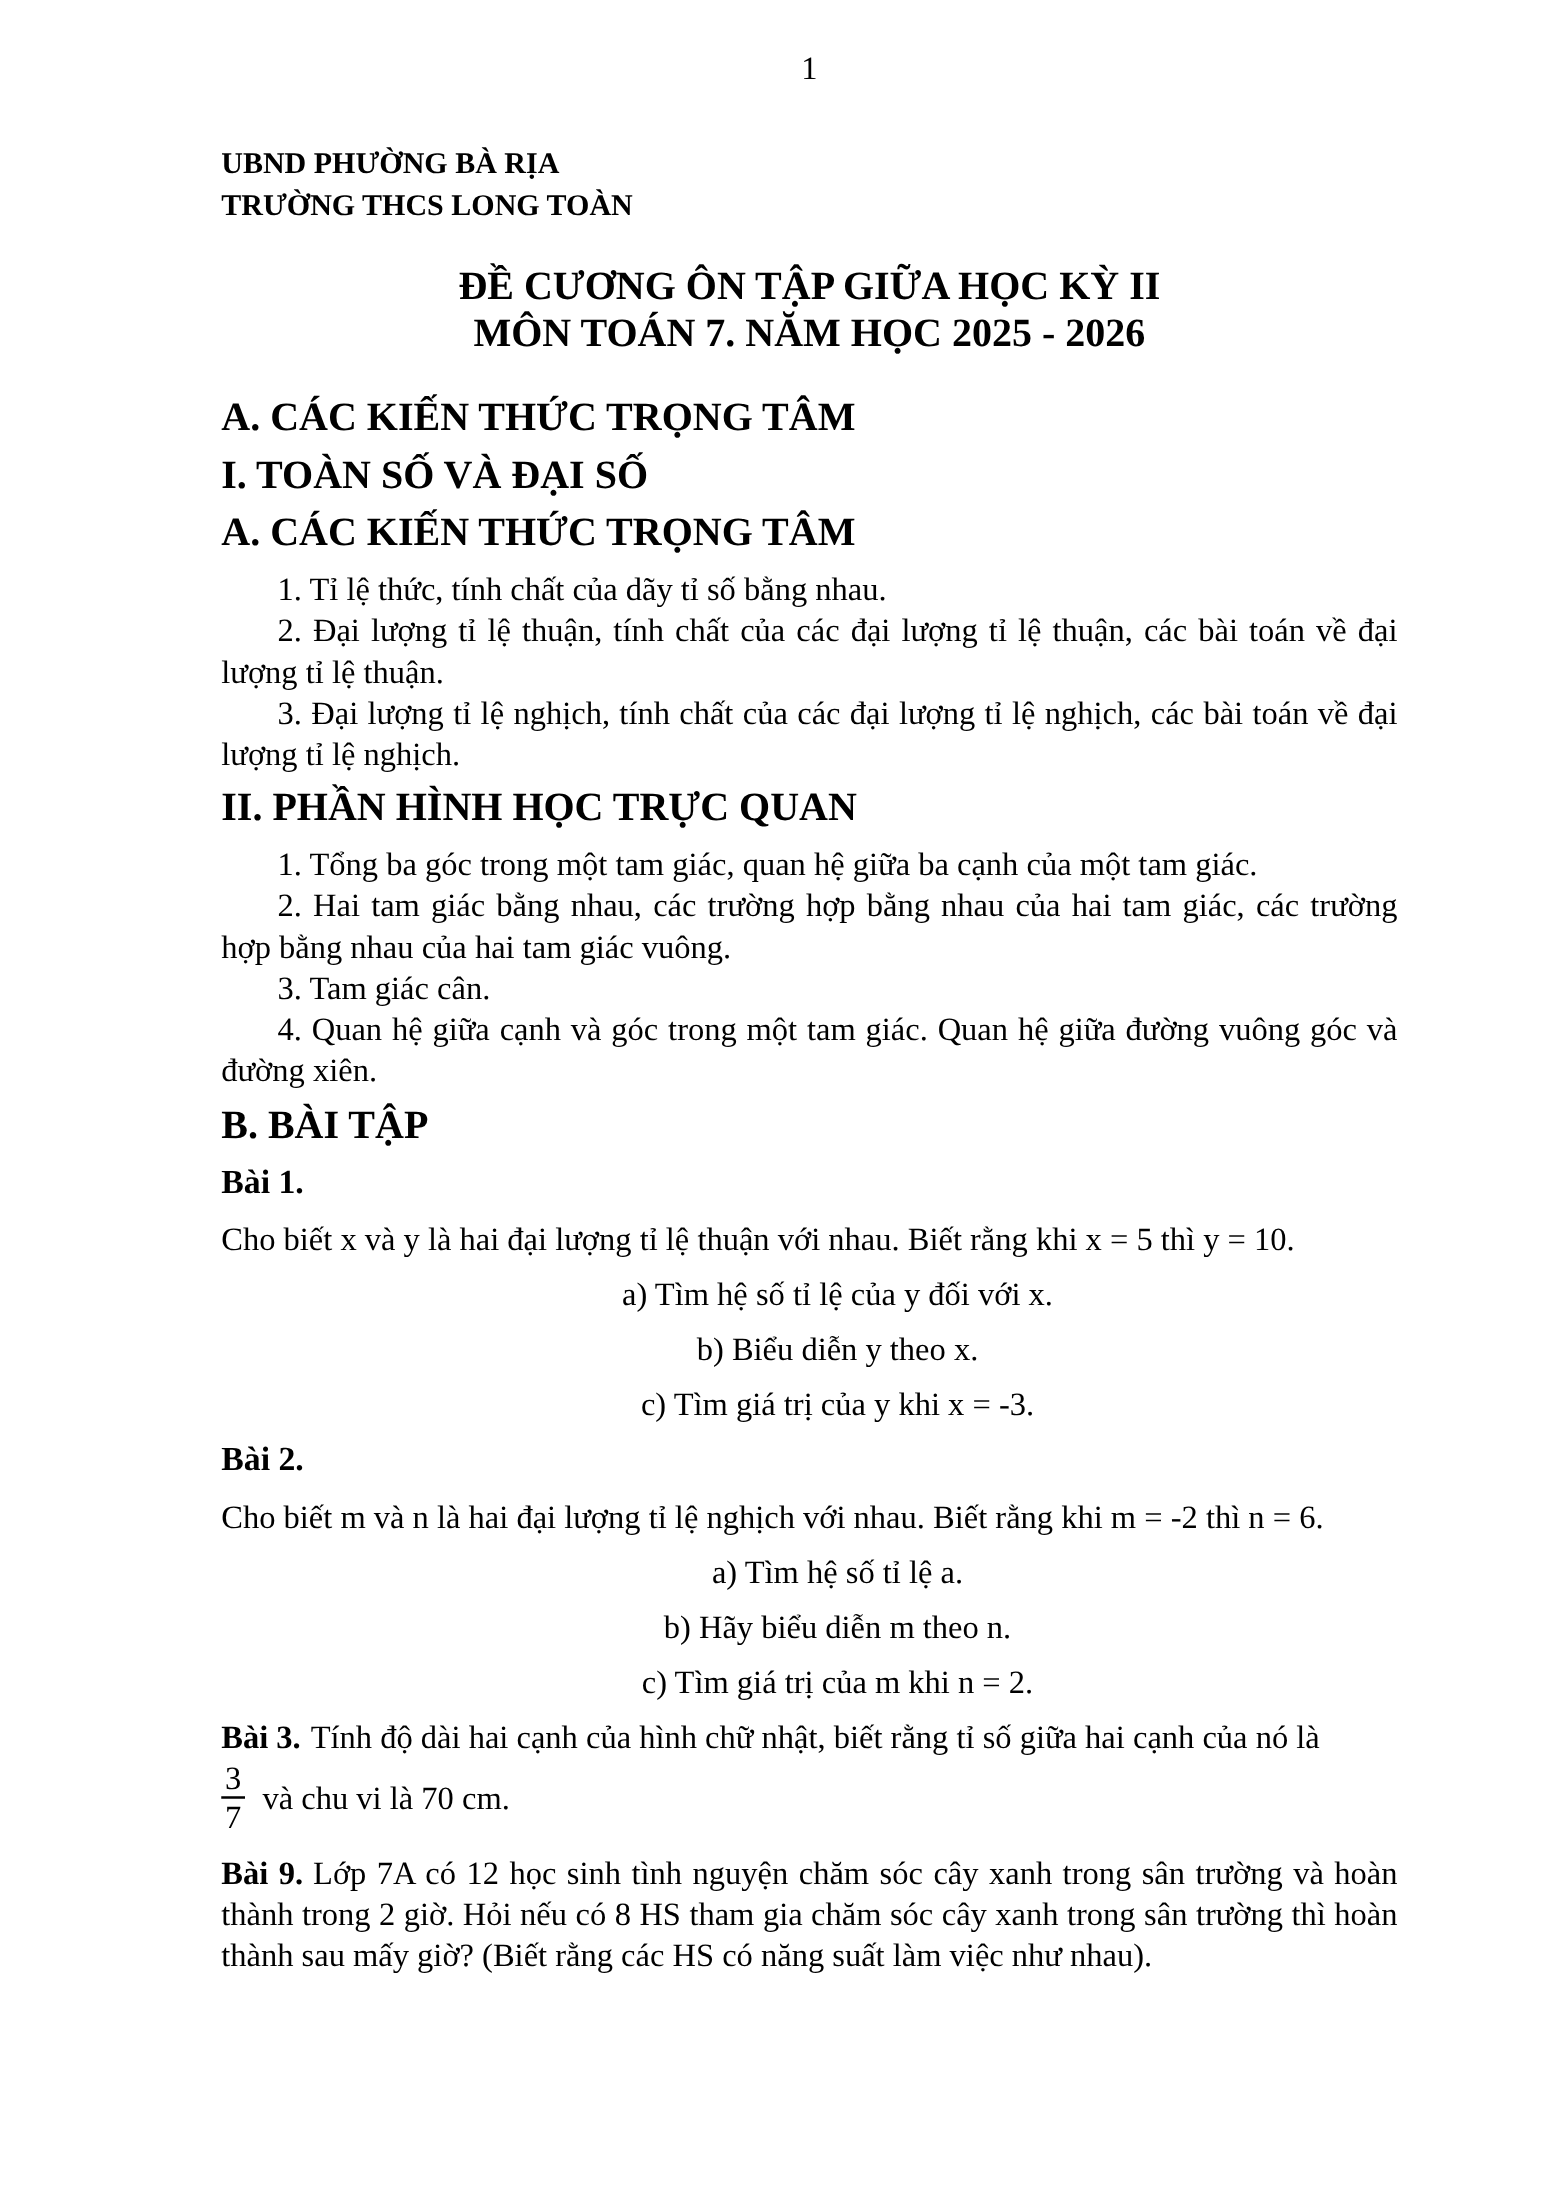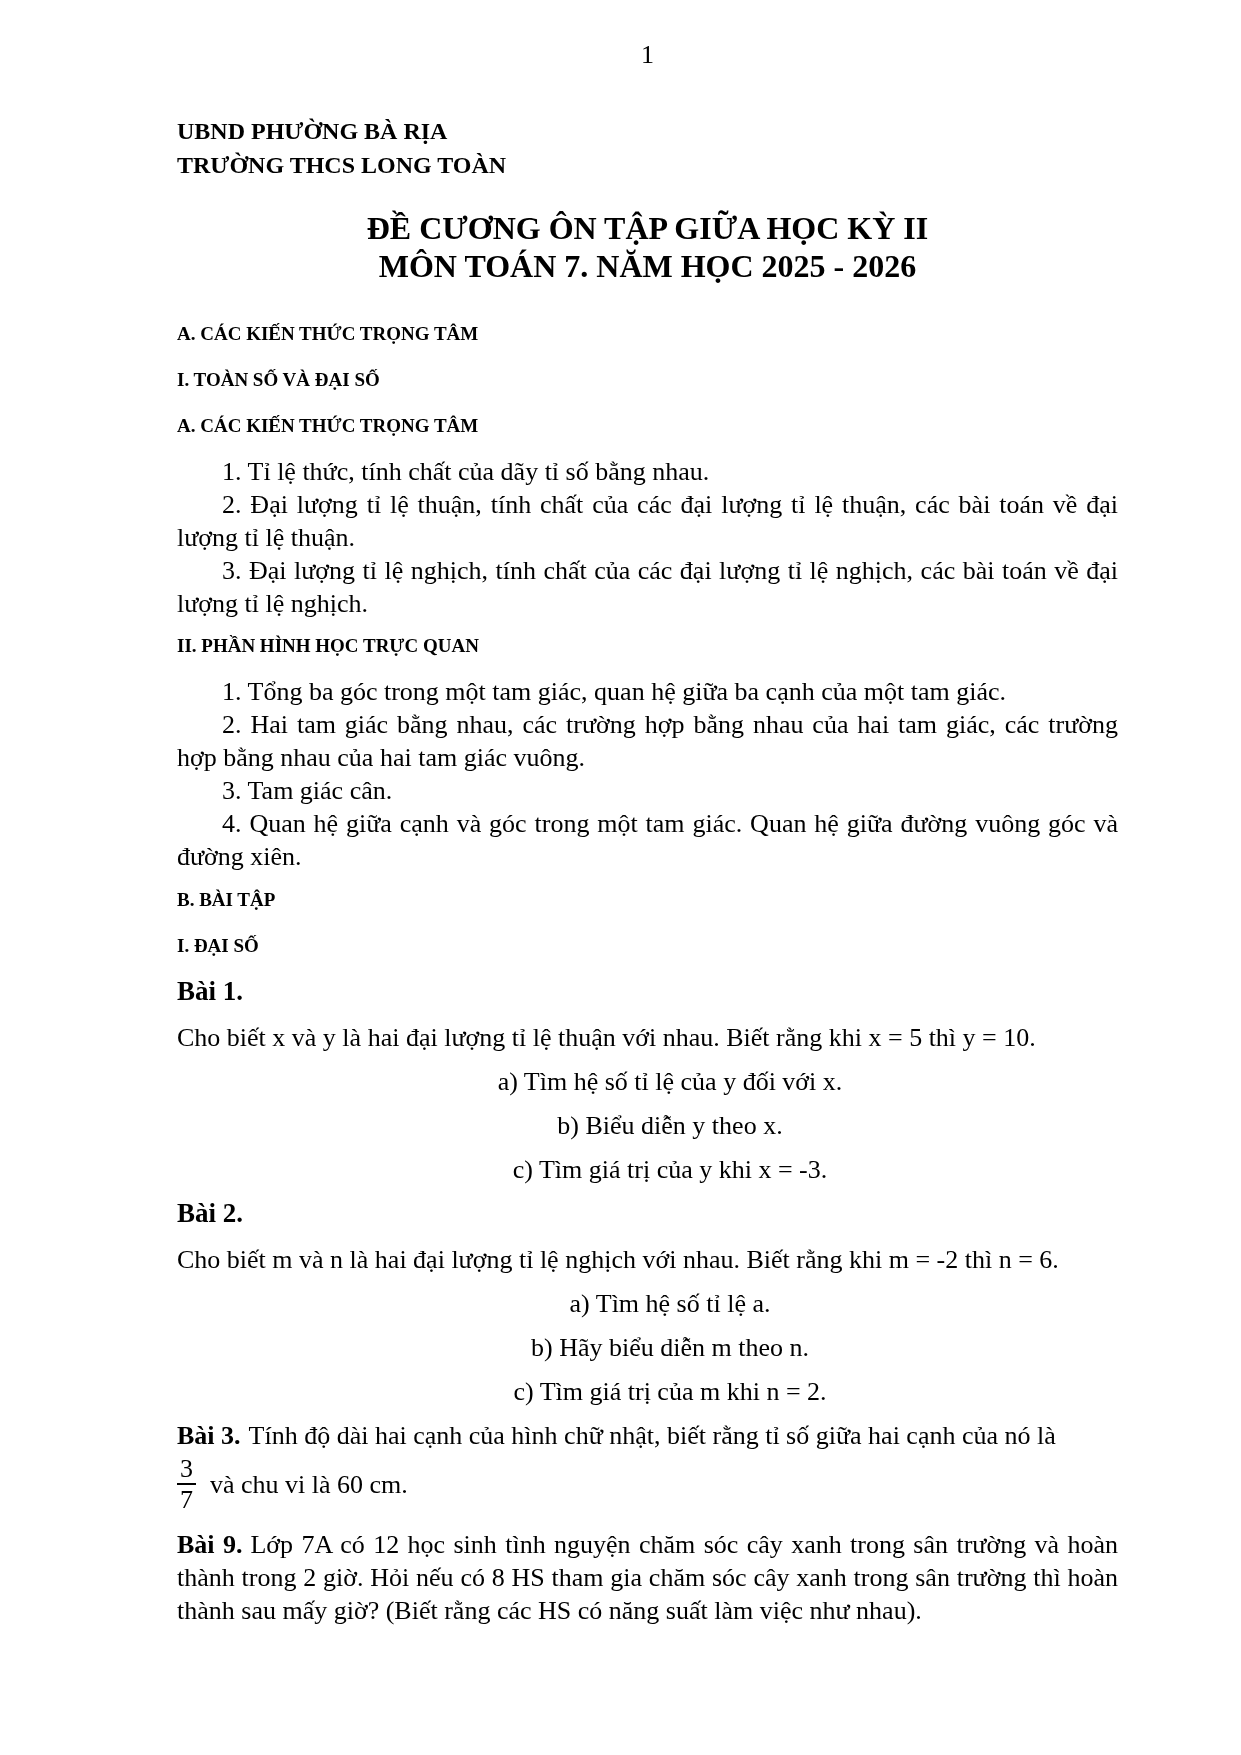--- a/index.html
+++ b/index.html
@@ -32,21 +32,21 @@
   }
   .title-block {
     text-align: center;
     font-weight: bold;
     font-size: 32px;
     line-height: 38px;
     margin: 0 0 32px 0;
   }
   .heading {
     font-weight: bold;
-    font-size: 19px;
+    font-size: 32px;
     line-height: 33px;
     margin: 0 0 13px 0;
   }
   .list-block {
     margin: 0 0 9px 0;
   }
   .list-item {
     margin: 0;
     text-indent: 45px;
     text-align: justify;
@@ -120,39 +120,38 @@
   <div class="heading">II. PHẦN HÌNH HỌC TRỰC QUAN</div>
 
   <div class="list-block">
     <p class="list-item">1. Tổng ba góc trong một tam giác, quan hệ giữa ba cạnh của một tam giác.</p>
     <p class="list-item">2. Hai tam giác bằng nhau, các trường hợp bằng nhau của hai tam giác, các trường hợp bằng nhau của hai tam giác vuông.</p>
     <p class="list-item">3. Tam giác cân.</p>
     <p class="list-item">4. Quan hệ giữa cạnh và góc trong một tam giác. Quan hệ giữa đường vuông góc và đường xiên.</p>
   </div>
 
   <div class="heading" style="margin-top:10px">B. BÀI TẬP</div>
-  <div class="heading">I. ĐẠI SỐ</div>
 
   <p class="ex-label-par">Bài 1.</p>
   <p class="body-par">Cho biết x và y là hai đại lượng tỉ lệ thuận với nhau. Biết rằng khi x = 5 thì y = 10.</p>
   <p class="part-item">a) Tìm hệ số tỉ lệ của y đối với x.</p>
   <p class="part-item">b) Biểu diễn y theo x.</p>
   <p class="part-item">c) Tìm giá trị của y khi x = -3.</p>
 
   <p class="ex-label-par">Bài 2.</p>
   <p class="body-par">Cho biết m và n là hai đại lượng tỉ lệ nghịch với nhau. Biết rằng khi m = -2 thì n = 6.</p>
   <p class="part-item">a) Tìm hệ số tỉ lệ a.</p>
   <p class="part-item">b) Hãy biểu diễn m theo n.</p>
   <p class="part-item">c) Tìm giá trị của m khi n = 2.</p>
 
   <p class="body-par" style="margin-bottom:6px"><b class="ex-label">Bài 3.</b><span>Tính độ dài hai cạnh của hình chữ nhật, biết rằng tỉ số giữa hai cạnh của nó là</span></p>
 
   <div class="frac-row">
     <span class="frac">
       <span class="num">3</span>
       <span class="den">7</span>
     </span>
-    <span>và chu vi là 60 cm.</span>
+    <span>và chu vi là 70 cm.</span>
   </div>
 
   <p class="body-par"><b class="ex-label">Bài 9.</b><span>Lớp 7A có 12 học sinh tình nguyện chăm sóc cây xanh trong sân trường và hoàn thành trong 2 giờ. Hỏi nếu có 8 HS tham gia chăm sóc cây xanh trong sân trường thì hoàn thành sau mấy giờ? (Biết rằng các HS có năng suất làm việc như nhau).</span></p>
 
 </div>
 
 </body></html>

